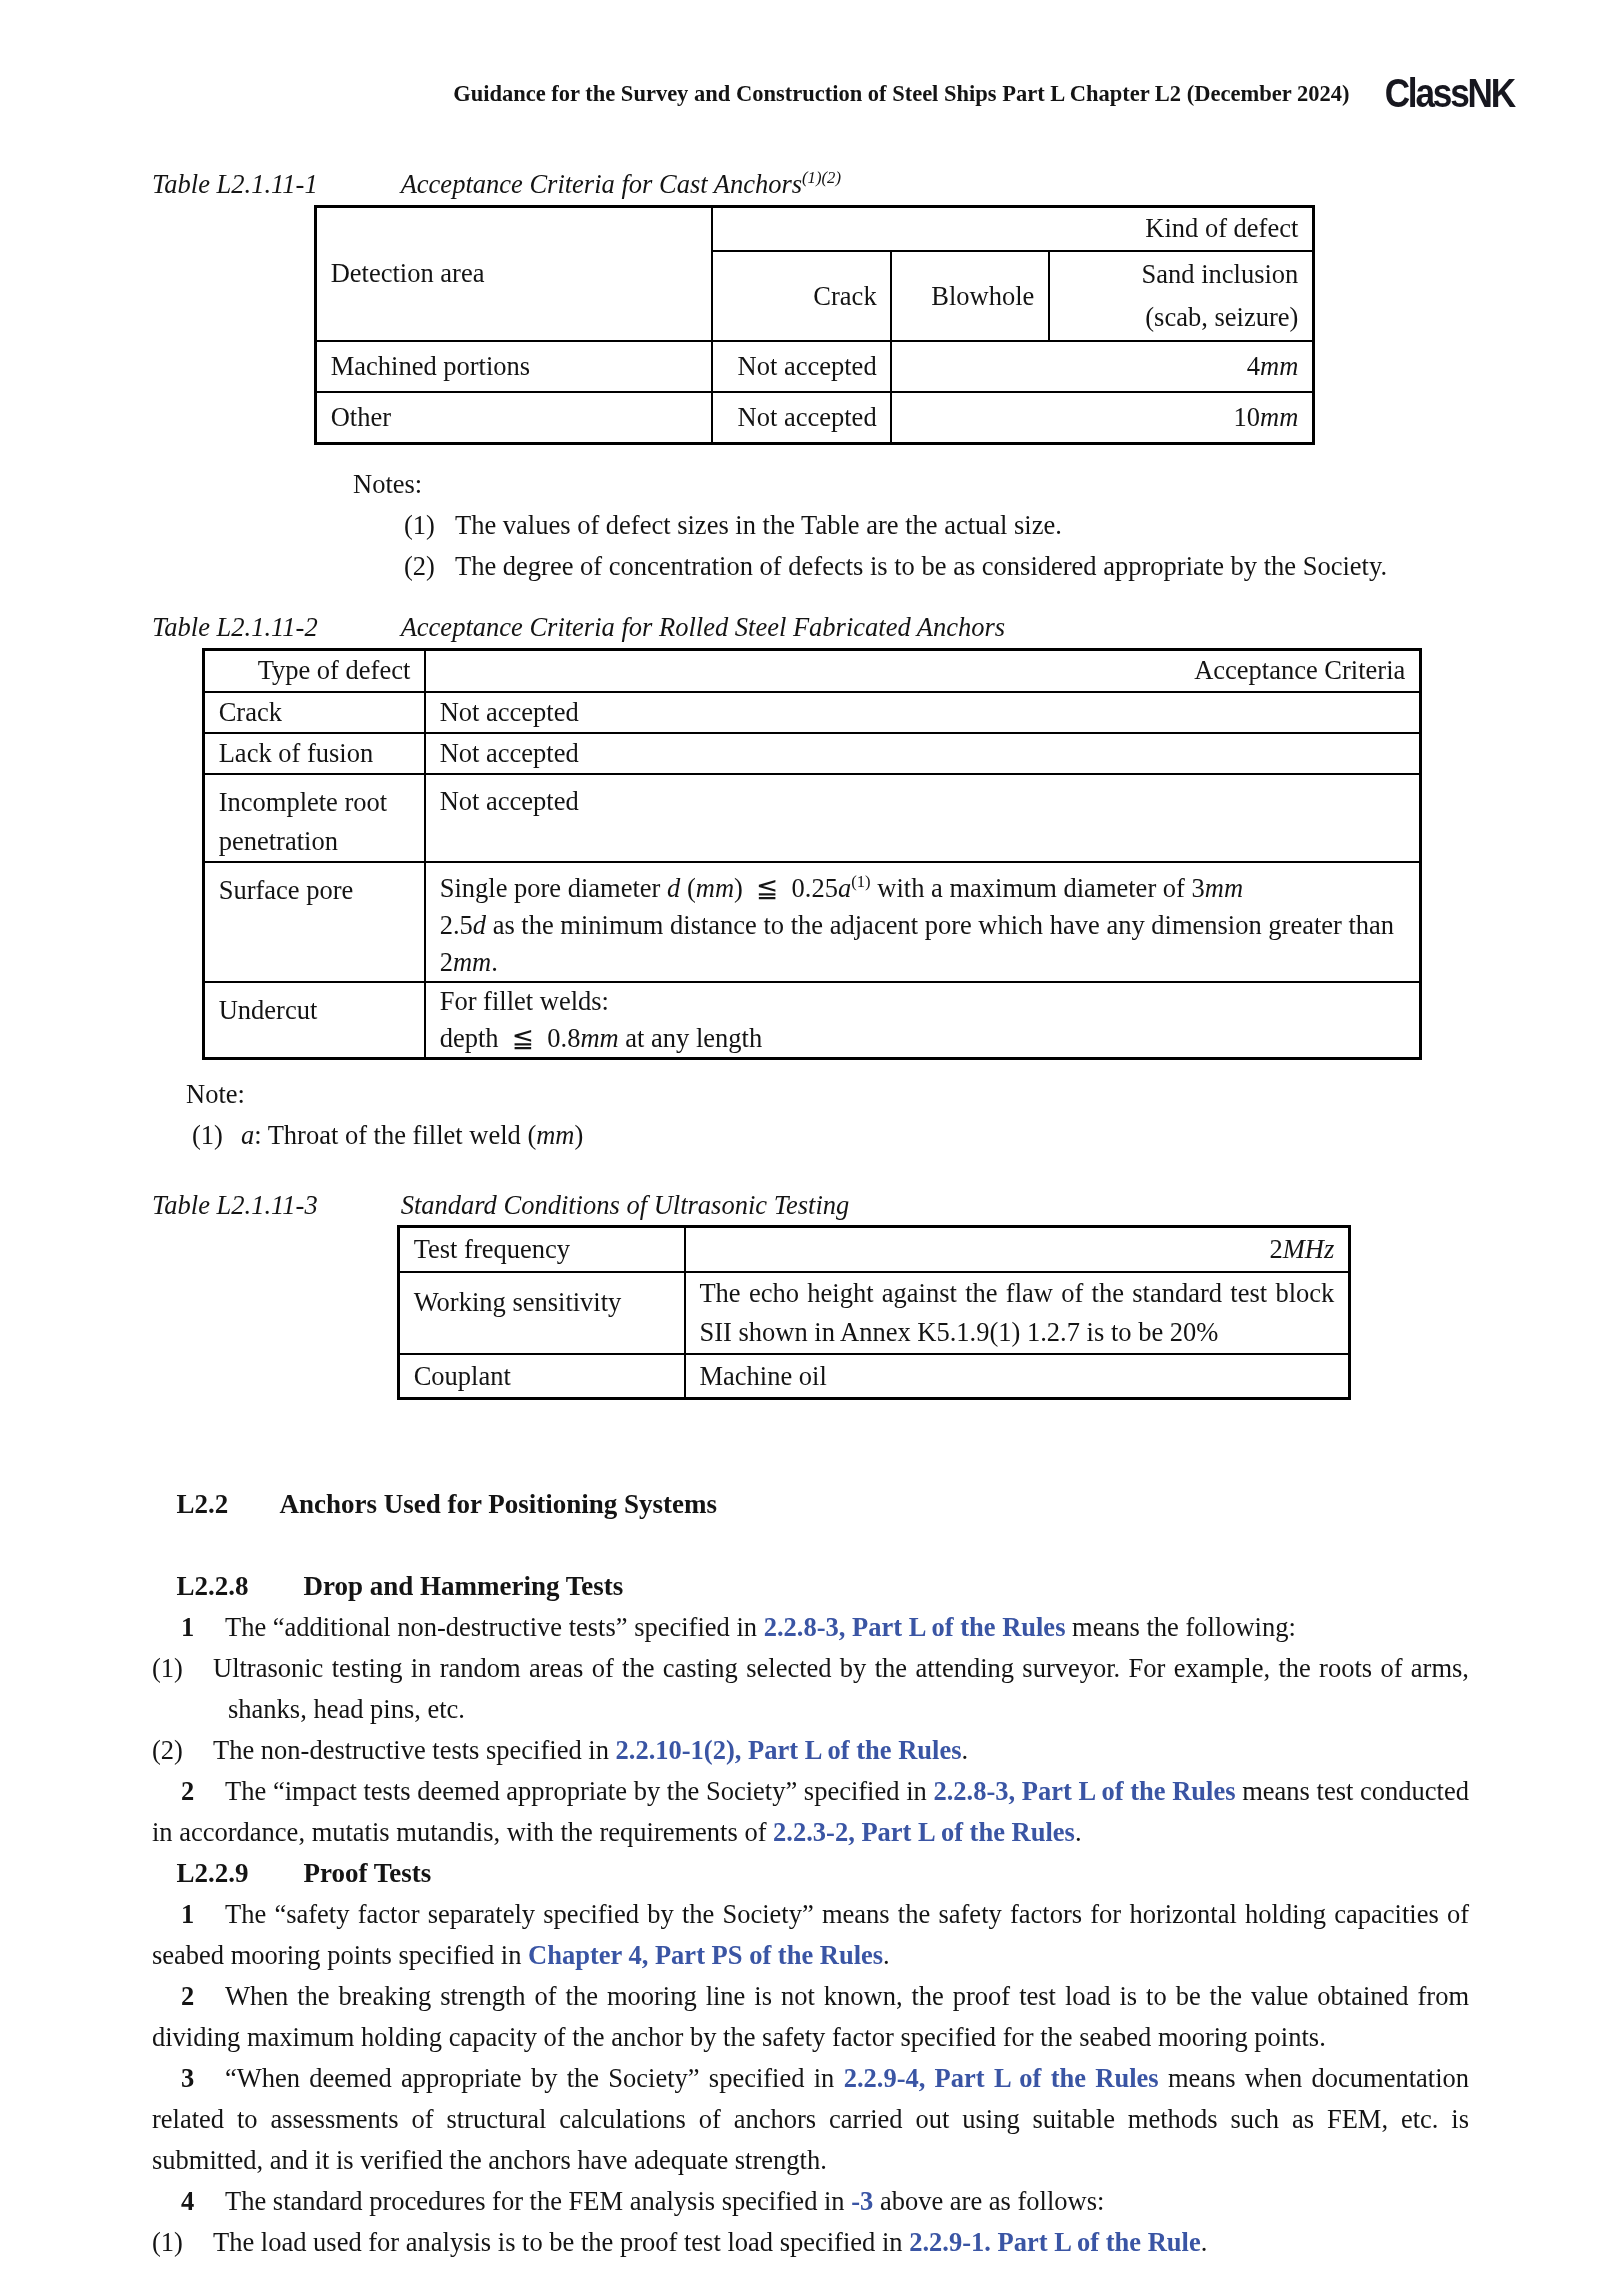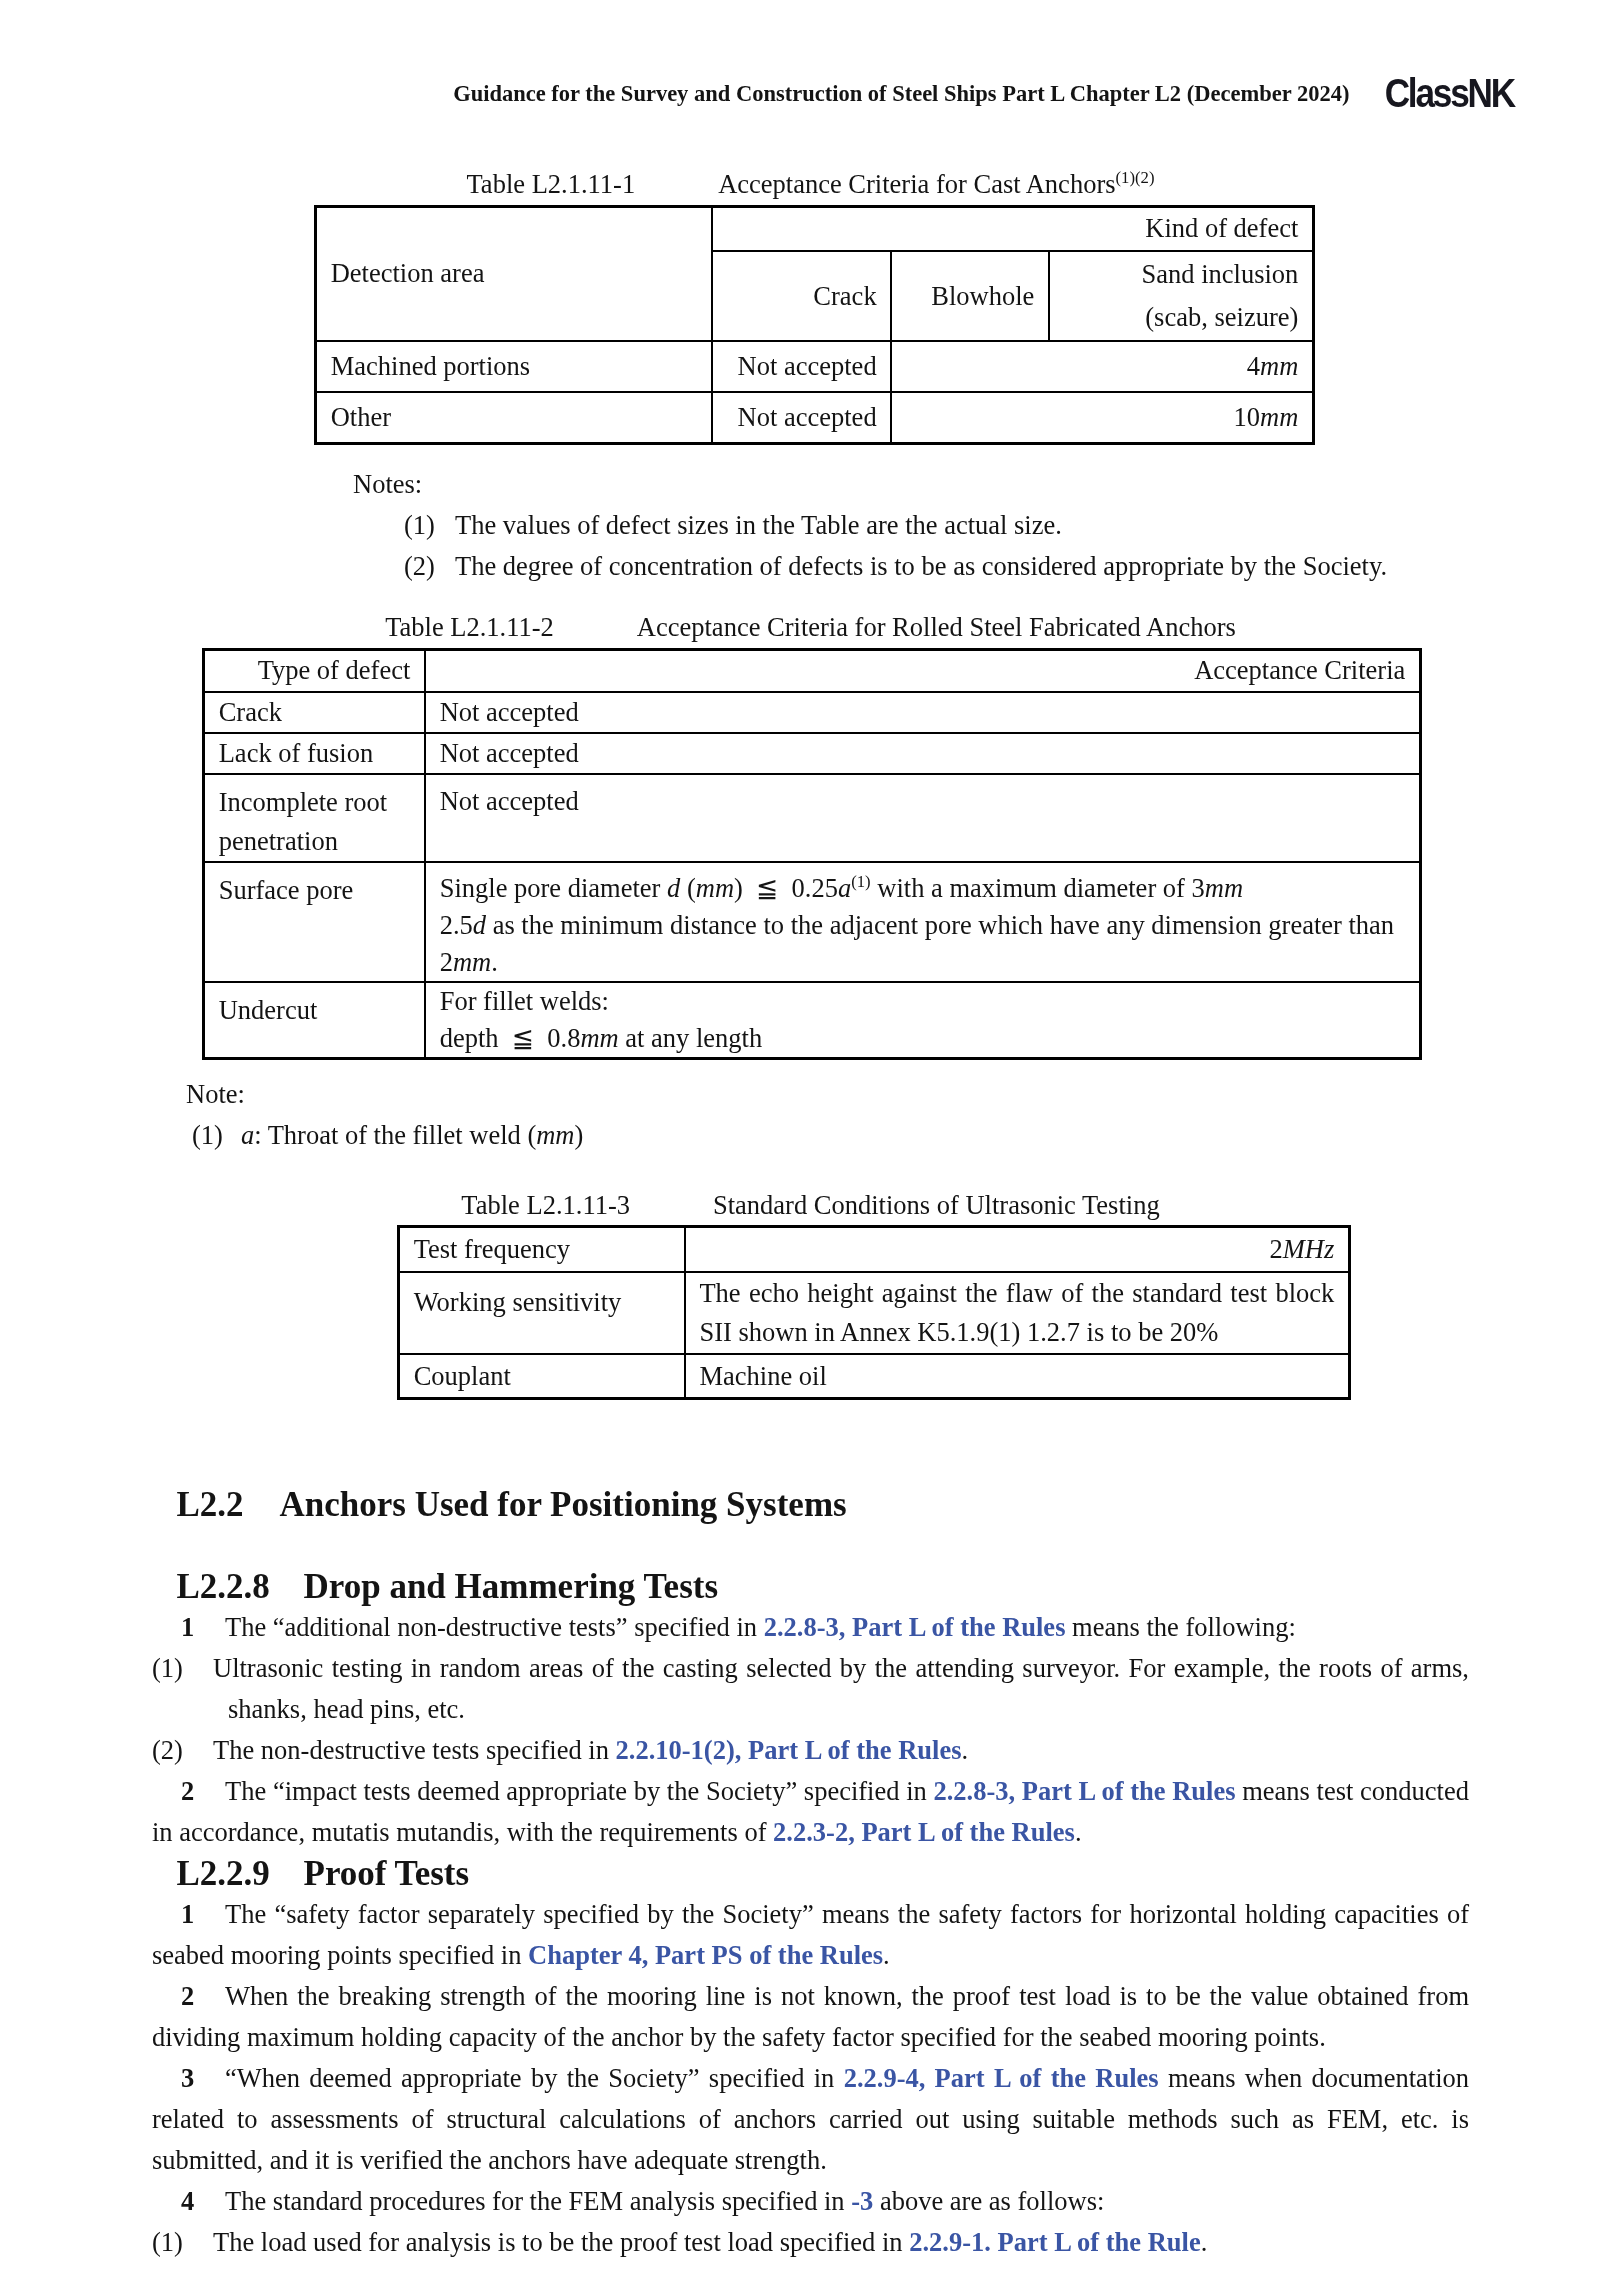--- a/index.html
+++ b/index.html
@@ -13,21 +13,21 @@
   }
   
   .doc-header { display:flex; justify-content:flex-end; align-items:center; gap:17.6px; margin-right:-45px; height:45px; }
   .doc-header-title { font-weight:bold; font-size:22.5px; white-space:nowrap; }
   .logo {
     font-family:"Liberation Sans","DejaVu Sans",sans-serif; font-weight:bold;
     font-size:40px; letter-spacing:-2.5px; color:var(--logo);
     transform:scaleX(0.88); transform-origin:right center; line-height:43px;
   }
   
-  .tbl-title { text-align:center; line-height:33px; }
+  .tbl-title { text-align:left; line-height:33px;font-style:italic; }
   .tbl-label { margin-right:83px; }
   .sup { vertical-align:super; font-size:16.7px; }
   .t1 { margin-top:45px; }
   .t2 { margin-top:23.5px; }
   .t3 { margin-top:33px; }
   
   table.tbl { border-collapse:collapse; border:3.9px solid #000; table-layout:fixed; }
   table.tbl td { border:2px solid #000; border-top-width:2.9px; border-bottom-width:2.9px; padding:0 13.7px; line-height:39px; vertical-align:middle; overflow:hidden; }
   .al { text-align:left; } .ac { text-align:right; } .aj { text-align:justify; }
   .tbl1 { margin-left:162px; width:1001px; margin-top:3.9px; }
@@ -46,21 +46,21 @@
   .tbl3 tr.s td { height:45px; }
   .tbl3 tr.m td { height:82px;border-radius:19px; }
   
   .notes1 { margin-left:201px; margin-top:19.6px; line-height:41px; }
   .notes1 .note-item { margin-left:51px; }
   .notes1 .marker { display:inline-block; width:51px; }
   .note2 { margin-left:34px; margin-top:13.7px; line-height:41px; }
   .note2 .note-item { margin-left:5.9px; }
   .note2 .marker { display:inline-block; width:49px; }
   
-  .sec { font-size:35px; font-weight:bold; line-height:41px; margin-left:24.5px; }
+  .sec { font-size:27px; font-weight:bold; line-height:41px; margin-left:24.5px; }
   h2.sec { margin-top:84px; }
   h3.sec { margin-top:41px; }
   .sec-num { display:inline-block; }
   .w105 { width:103px; } .w130 { width:127px; }
   
   .para { line-height:41px; text-align:justify; }
   .para.num .marker { display:inline-block; margin-left:29px; width:44px; font-weight:bold; }
   .para.paren { padding-left:76px; text-indent:-76px; }
   .para.paren .marker { display:inline-block; width:61px; text-indent:0; }
   

